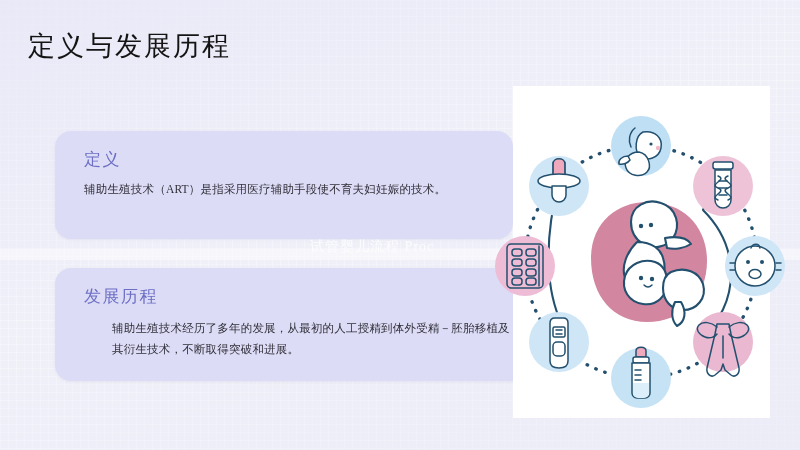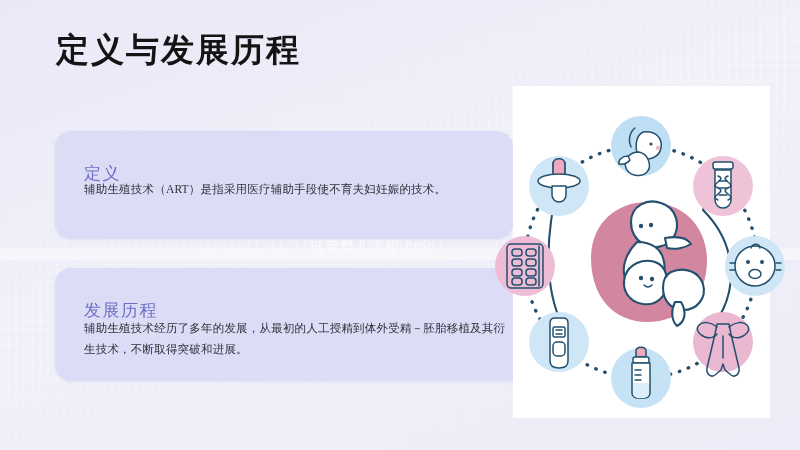--- a/index.html
+++ b/index.html
@@ -32,27 +32,27 @@
     position: absolute;
     inset: 0;
     background:
       linear-gradient(160deg, rgba(232,232,248,0.9) 0%, rgba(243,243,251,0.55) 45%, rgba(236,236,248,0.85) 100%);
     pointer-events: none;
   }
 
   
   #page-title {
     position: absolute;
-    left: 56px;
+    left: 28px;
     top: 28px;
-    font-size: 33px;
+    font-size: 27px;
     letter-spacing: 2px;
     color: #141414;
     font-family: "Liberation Serif", "DejaVu Serif", serif;
-    font-weight: bold;
+    font-weight: normal;
     white-space: nowrap;
   }
 
   
   .card {
     position: absolute;
     left: 55px;
     width: 458px;
     border-radius: 16px;
     background: #dddcf6;
@@ -62,33 +62,32 @@
   #card-history    { top: 268px; height: 113px; padding-left: 15px; }
 
   .card-heading {
     position: absolute;
     left: 29px;
     top: 17px;
     font-size: 17px;
     letter-spacing: 1.5px;
     color: #6c6fc4;
     white-space: nowrap;
-    margin-top: 14px;
   }
   .card-body {
     position: absolute;
     left: 29px;
     right: 16px;
     top: 48px;
     font-size: 11.5px;
     line-height: 21px;
     color: #30303a;
     letter-spacing: 0.2px;
   }
-  #card-history .card-body { top: 50px; }
+  #card-history .card-body { top: 50px; margin-left: 28px; }
 
   
   #watermark {
     position: absolute;
     left: 310px;
     top: 238px;
     font-size: 14px;
     letter-spacing: 1px;
     color: rgba(255,255,255,0.78);
     white-space: nowrap;

